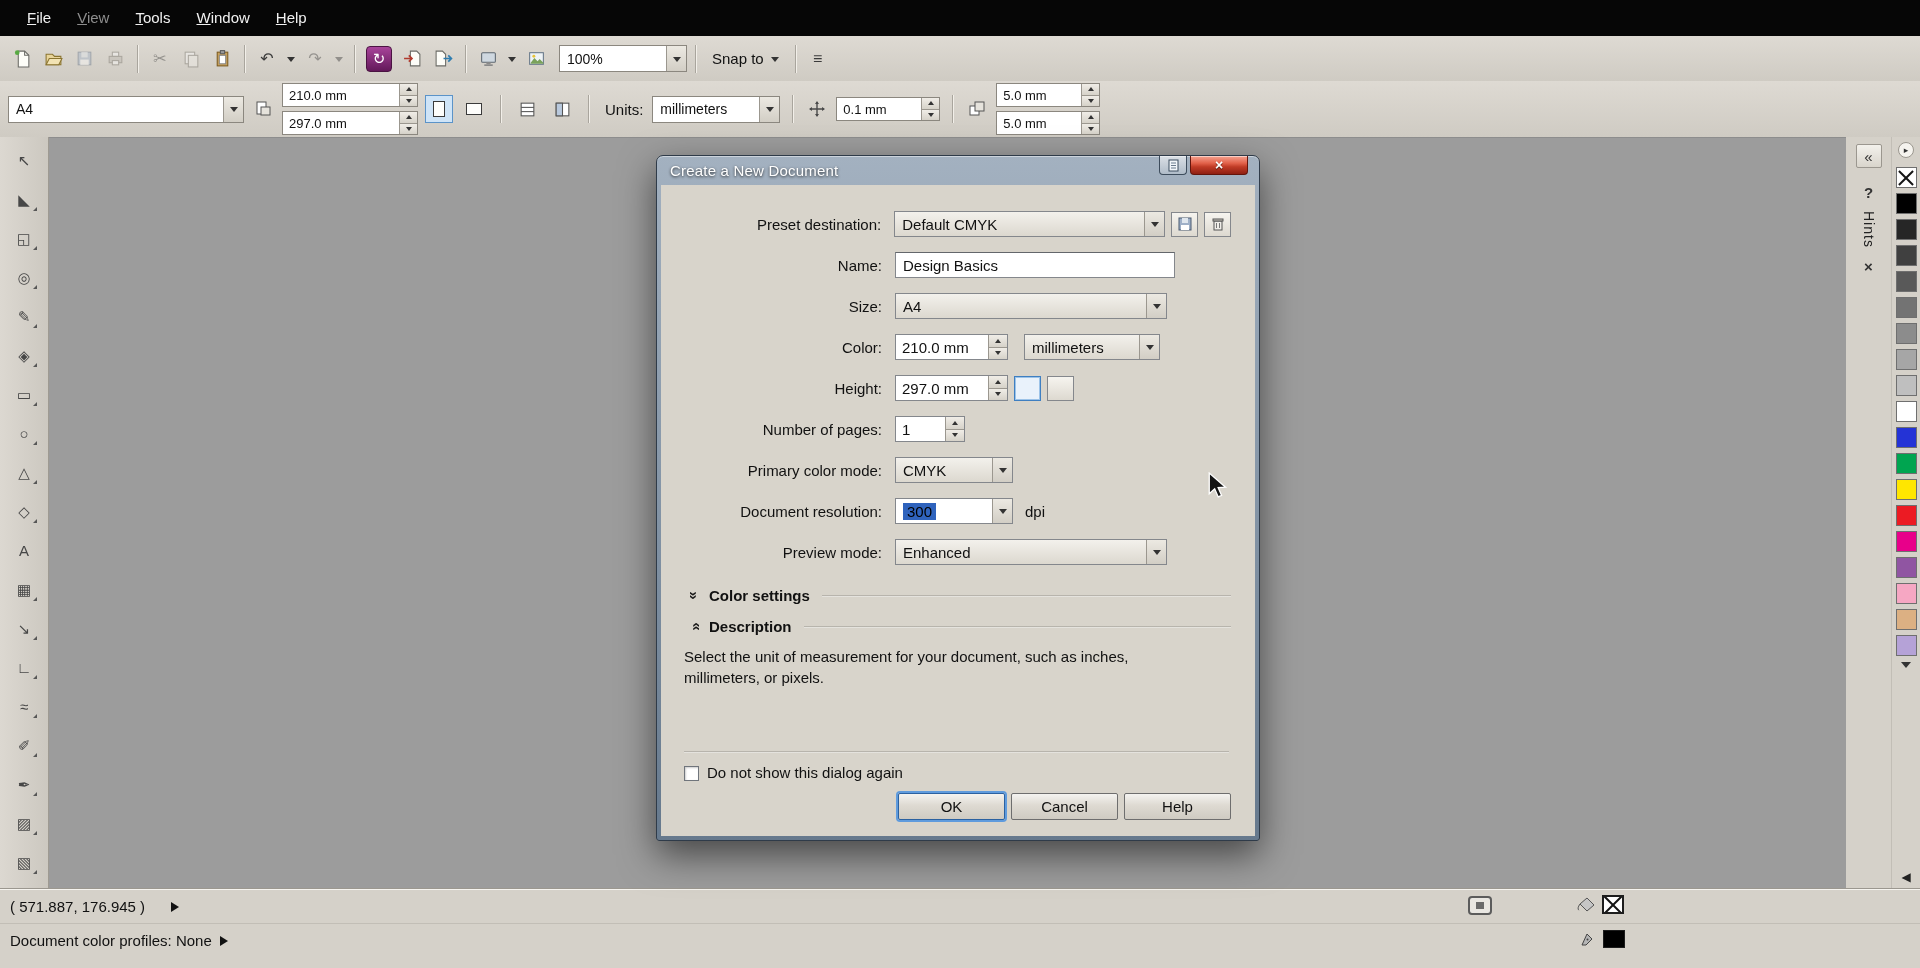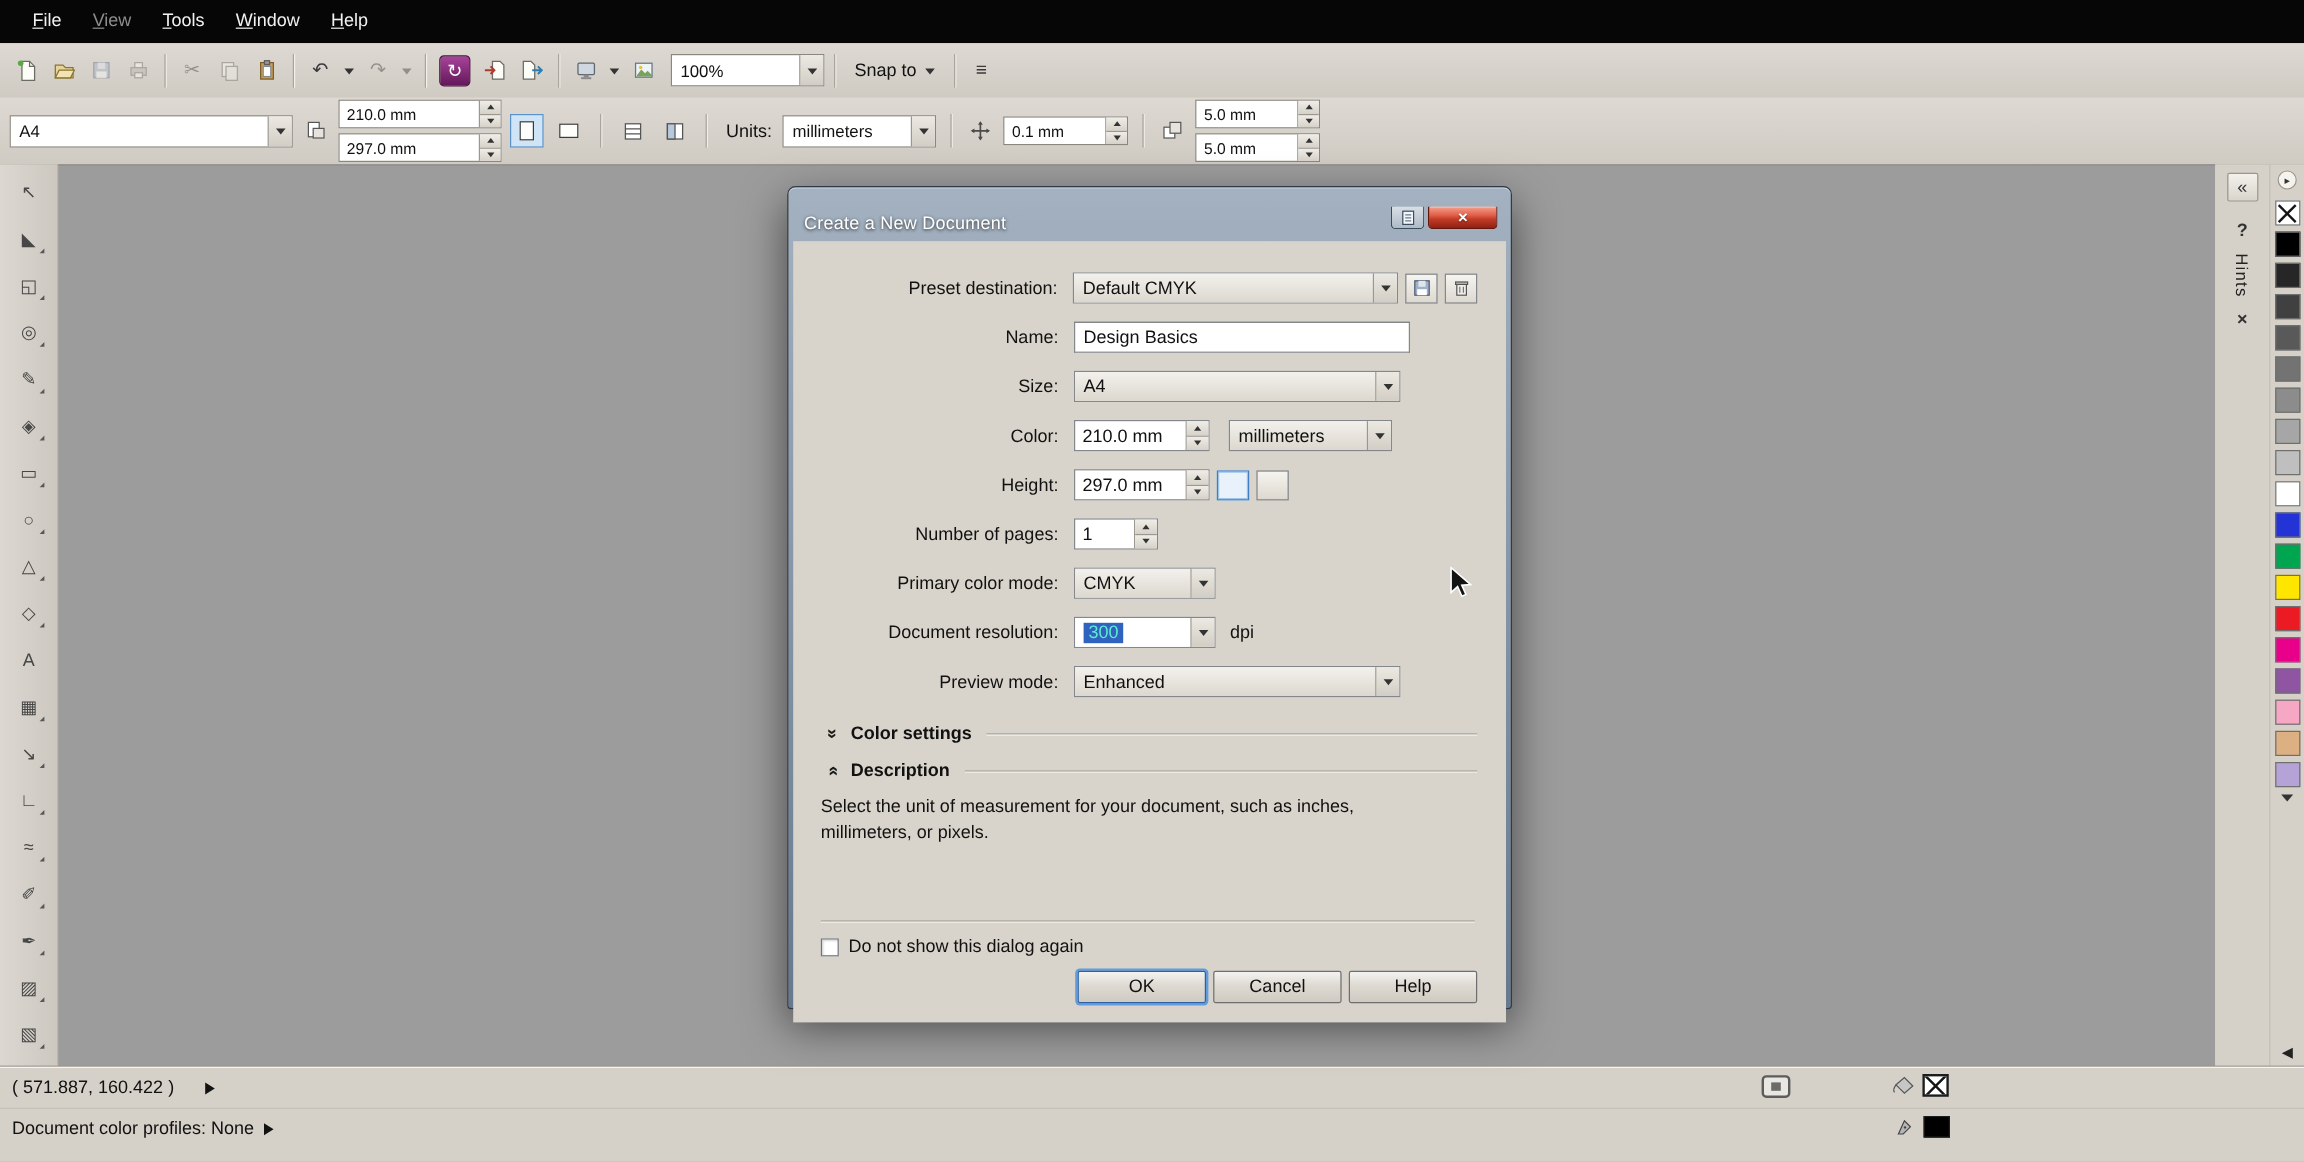--- a/index.html
+++ b/index.html
@@ -89,35 +89,35 @@
   .r2 .stri{margin-left:8px;}
   .chip{position:absolute;left:1468px;top:6px;width:24px;height:19px;border:2px solid #5c5c5c;border-radius:4px;background:#e9e7e2;box-sizing:border-box;}
   .chip::after{content:"";position:absolute;left:6px;top:4px;width:8px;height:7px;background:#6b6b6b;}
   .fillind{position:absolute;left:1576px;top:5px;display:flex;align-items:center;gap:6px;}
   .noneswatch{width:22px;height:19px;border:2px solid #1d1d1d;background:#fff;position:relative;display:inline-block;box-sizing:border-box;overflow:hidden;}
   .noneswatch .xline{width:24px;left:-3px;top:7px;}
   .outlind{position:absolute;left:1578px;top:6px;display:flex;align-items:center;gap:8px;}
   .blackswatch{width:20px;height:16px;border:1px solid #1d1d1d;display:inline-block;}
 
   
-  .dialog{position:absolute;left:656px;top:155px;width:604px;height:686px;box-sizing:border-box;border:1px solid #2f3b49;border-radius:7px 7px 3px 3px;background:linear-gradient(#a3b1c0,#66798d);padding:16px 4px 4px;box-shadow:0 14px 36px rgba(0,0,0,.55),inset 0 1px 0 rgba(255,255,255,.45);}
+  .dialog{position:absolute;left:656px;top:155px;width:604px;height:686px;box-sizing:border-box;border:1px solid #2f3b49;border-radius:7px 7px 3px 3px;background:linear-gradient(#a3b1c0,#66798d);padding:0 4px 4px;box-shadow:0 14px 36px rgba(0,0,0,.55),inset 0 1px 0 rgba(255,255,255,.45);}
   .titlebar{height:29px;position:relative;display:flex;align-items:center;}
   .dtitle{color:#fff;font-size:15px;padding-left:9px;text-shadow:0 1px 3px rgba(0,0,0,.8);letter-spacing:.2px;}
   .win-ctx{position:absolute;top:0;right:68px;width:28px;height:19px;border:1px solid #3d4c5c;border-top:none;border-radius:0 0 4px 4px;background:linear-gradient(rgba(255,255,255,.6),rgba(255,255,255,.15));display:flex;align-items:center;justify-content:center;}
   .win-close{position:absolute;top:0;right:7px;width:58px;height:19px;border:1px solid #64150c;border-top:none;border-radius:0 0 4px 4px;background:linear-gradient(#f5a390,#e2614a 40%,#c03b26 60%,#8f2013);color:#fff;font-size:14px;font-weight:bold;display:flex;align-items:center;justify-content:center;text-shadow:0 1px 1px rgba(0,0,0,.6);box-shadow:inset 0 1px 0 rgba(255,255,255,.5);line-height:1;}
   .dbody{background:#d8d4cb;height:651px;box-sizing:border-box;display:flex;flex-direction:column;padding:26px 24px 16px 21px;}
   .drow{display:flex;align-items:center;margin-bottom:15px;flex:0 0 auto;}
   .dlabel{width:200px;margin-right:13px;text-align:right;font-size:15px;}
   .tinput{height:26px;box-sizing:border-box;border:1px solid #84878c;border-top-color:#63666b;background:#fff;display:flex;align-items:center;padding:0 7px;font-size:15px;}
   .dcombo{height:26px;box-sizing:border-box;border:1px solid #84878c;display:flex;align-items:stretch;font-size:15px;background:#fff;}
   .dcombo .cv{flex:1;display:flex;align-items:center;padding:0 7px;background:linear-gradient(#f3f1ec,#dcd8cf);white-space:nowrap;overflow:hidden;}
   .dcombo .ca{width:19px;border-left:1px solid #9b978f;background:linear-gradient(#ece9e2,#d2cec5);display:flex;align-items:center;justify-content:center;}
   .dcombo .ca::after{content:"";border:4px solid transparent;border-top:5px solid #333;margin-top:5px;}
   .dcombo.edit .cv{background:#fff;}
-  .selected{background:#2f63bd;color:#5eead4;padding:0 4px;}
+  .selected{background:#2f63bd;color:#000000;padding:0 4px;}
   .spin{height:26px;box-sizing:border-box;display:flex;border:1px solid #84878c;background:#fff;}
   .spin .sv{font-size:15px;}
   .spin .sbtns{width:18px;}
   .w280{width:280px;}.w272{width:272px;}.w136{width:136px;}.w118{width:118px;}.w113{width:113px;}.w70{width:70px;}.ml10{margin-left:10px;}.ml16{margin-left:16px;}
   .dicon{width:27px;height:25px;margin-left:6px;border:1px solid #84878c;background:linear-gradient(#f6f4ef,#ddd9d0);display:flex;align-items:center;justify-content:center;}
   .dicon svg{width:16px;height:16px;}
   .dorient{width:27px;height:25px;margin-left:6px;border:1px solid #84878c;background:linear-gradient(#f6f4ef,#ddd9d0);display:flex;align-items:center;justify-content:center;}
   .dorient.active{border-color:#3f7fc1;box-shadow:inset 0 0 0 1px #9cc3e8;background:#e9f2fb;}
   .suffix{margin-left:12px;font-size:15px;}
   .sect{display:flex;align-items:center;margin:7px 0 7px 4px;flex:0 0 auto;}
@@ -448,21 +448,21 @@
     <div class="swatch" style="background-color: rgb(246, 167, 195);"></div>
     <div class="swatch" style="background-color: rgb(220, 176, 131);"></div>
     <div class="swatch" style="background-color: rgb(181, 162, 215);"></div>
     <button class="pdown"></button>
     <div class="pspacer"></div>
     <button class="pexpand"><span>◀</span></button>
   </div>
 
   <div class="statusbar">
     <div class="srow r1">
-      <span>( 571.887, 160.422 )</span>
+      <span>( 571.887, 176.945 )</span>
       <span class="stri"></span>
       <span class="chip"></span>
       <span class="fillind">
         <svg width="20" height="18" viewBox="0 0 20 18">
             <path d="M4 8l7-6 7 7-7 6z" fill="#c6c6c6" stroke="#555"></path>
             <path d="M4 8c-2.2 3-2.4 5-1.2 6.2" stroke="#555" fill="none"></path>
           </svg>
         <span class="noneswatch">
             <span class="xline x1"></span>
             <span class="xline x2"></span>

